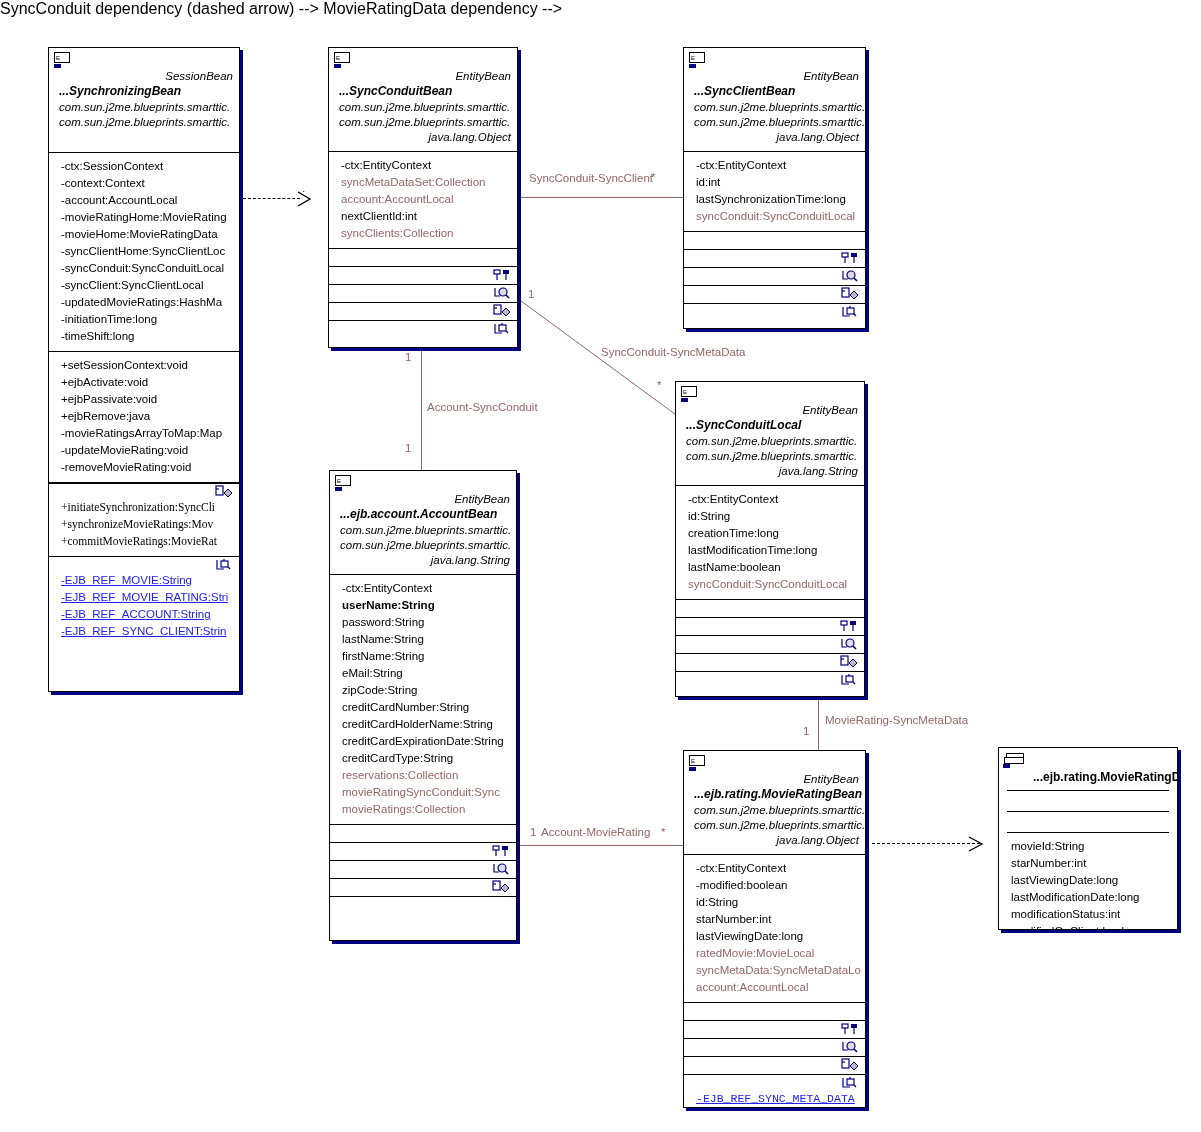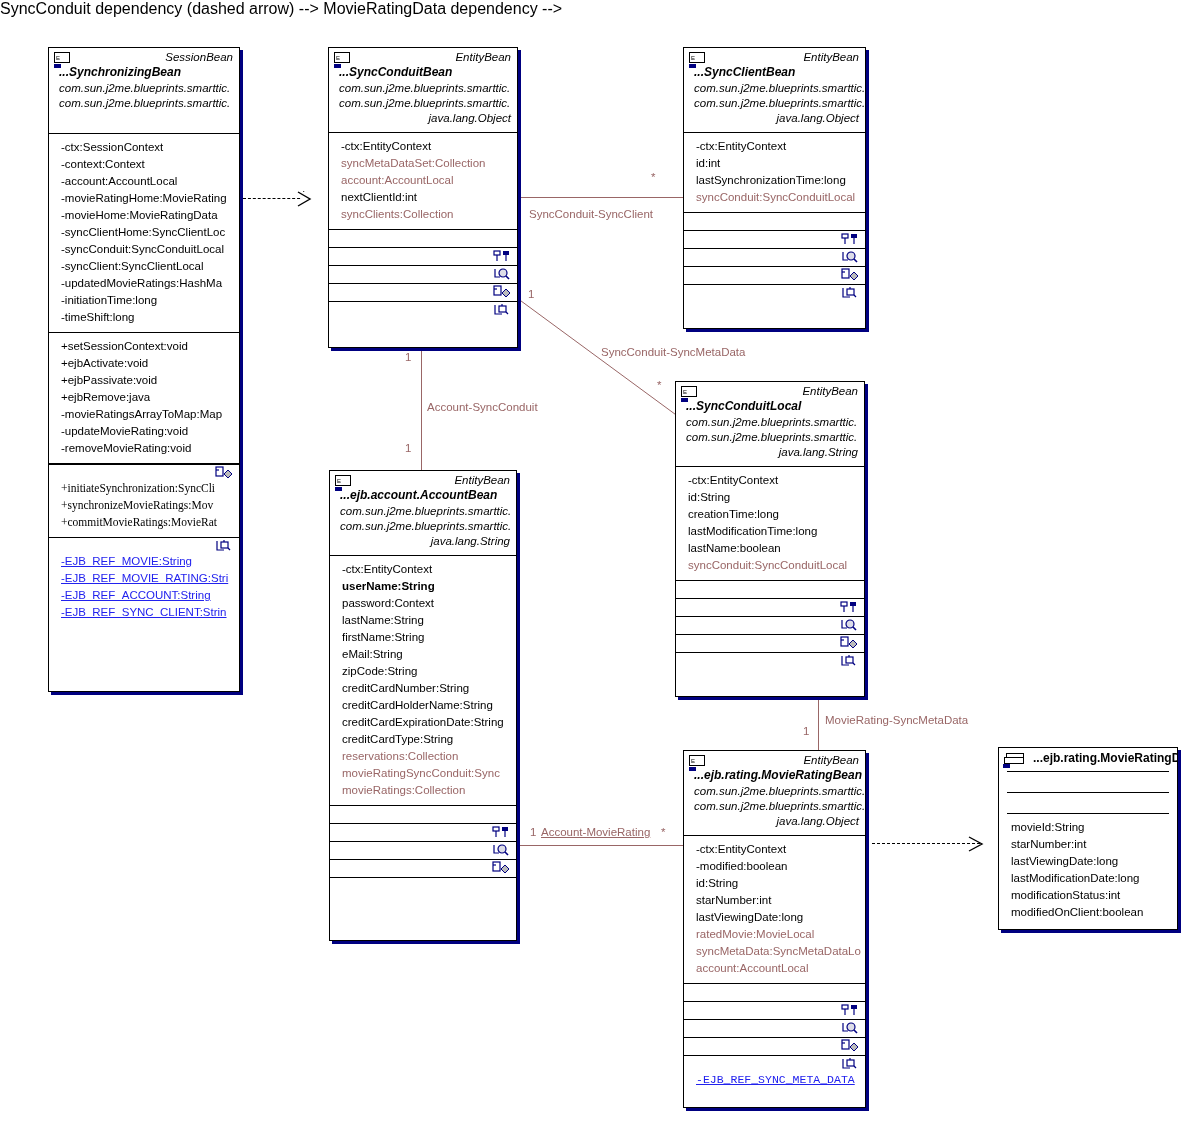--- a/index.html
+++ b/index.html
@@ -21,20 +21,21 @@
     position: absolute;
     background: #ffffff;
     border: 1px solid #000000;
     box-sizing: border-box;
     box-shadow: 3px 3px 0 0 #000080;
     overflow: hidden;
   }
   .cls-header {
     padding: 0;
     position: relative;
+    margin-top: 19px;
   }
   .stereo {
     text-align: right;
     font-style: italic;
     font-size: 11.5px;
     color: #000000;
     padding: 3px 6px 1px 0;
     line-height: 13px;
   }
   .cls-name {
@@ -201,40 +202,40 @@
    SyncConduit dependency (dashed arrow) --&gt;
   <div class="dashline" style="left:243px; top:198px; width:62px;"></div>
   <div class="arrowhead" style="left:303px; top:191px; border-left:11px solid #000000; border-top:6px solid transparent; border-bottom:6px solid transparent; width:0; height:0; background:transparent;"></div>
   <div style="position:absolute; left:302px; top:192px; width:12px; height:13px; background:#ffffff;"></div>
   <svg style="position:absolute; left:296px; top:190px;" width="20" height="18">
     <polyline points="2,2 14,9 2,16" fill="none" stroke="#000000" stroke-width="1.4"></polyline>
   </svg>
 
   
   <div class="line hline" style="left:519px; top:197px; width:165px;"></div>
-  <div class="reltext" style="left:529px; top:172px;margin-top:36px;">SyncConduit-SyncClient</div>
+  <div class="reltext" style="left:529px; top:172px;">SyncConduit-SyncClient</div>
   <div class="mult" style="left:651px; top:171px;">*</div>
 
   
   <svg style="position:absolute; left:515px; top:290px;" width="180" height="140">
     <line x1="2" y1="8" x2="168" y2="130" stroke="#996666" stroke-width="1"></line>
   </svg>
   <div class="reltext" style="left:601px; top:346px;">SyncConduit-SyncMetaData</div>
   <div class="mult" style="left:528px; top:288px;">1</div>
   <div class="mult" style="left:657px; top:379px;">*</div>
 
   
   <div class="line vline" style="left:421px; top:350px; height:122px;"></div>
   <div class="reltext" style="left:427px; top:401px;">Account-SyncConduit</div>
   <div class="mult" style="left:405px; top:351px;">1</div>
   <div class="mult" style="left:405px; top:442px;">1</div>
 
   
   <div class="line hline" style="left:519px; top:845px; width:165px;"></div>
-  <div class="reltext" style="left:541px; top:826px;text-decoration:underline;">Account-MovieRating</div>
+  <div class="reltext" style="left:541px; top:826px;">Account-MovieRating</div>
   <div class="mult" style="left:530px; top:826px;">1</div>
   <div class="mult" style="left:661px; top:826px;">*</div>
 
   
   <div class="line vline" style="left:818px; top:700px; height:58px;"></div>
   <div class="reltext" style="left:825px; top:714px;">MovieRating-SyncMetaData</div>
   <div class="mult" style="left:803px; top:725px;">1</div>
 
    MovieRatingData dependency --&gt;
   <div class="dashline" style="left:872px; top:843px; width:108px;"></div>
@@ -448,21 +449,21 @@
       <div class="cls-name">...ejb.account.AccountBean</div>
       <div class="cls-pkg">com.sun.j2me.blueprints.smarttic.</div>
       <div class="cls-pkg">com.sun.j2me.blueprints.smarttic.</div>
       <div class="cls-pkg r">java.lang.String</div>
       <div style="height:6px;"></div>
     </div>
     <div class="sep"></div>
     <div class="compart">
       <div class="attr">-ctx:EntityContext</div>
       <div class="attr bold">userName:String</div>
-      <div class="attr">password:Context</div>
+      <div class="attr">password:String</div>
       <div class="attr">lastName:String</div>
       <div class="attr">firstName:String</div>
       <div class="attr">eMail:String</div>
       <div class="attr">zipCode:String</div>
       <div class="attr">creditCardNumber:String</div>
       <div class="attr">creditCardHolderName:String</div>
       <div class="attr">creditCardExpirationDate:String</div>
       <div class="attr">creditCardType:String</div>
       <div class="attr cmr">reservations:Collection</div>
       <div class="attr cmr">movieRatingSyncConduit:Sync</div>

